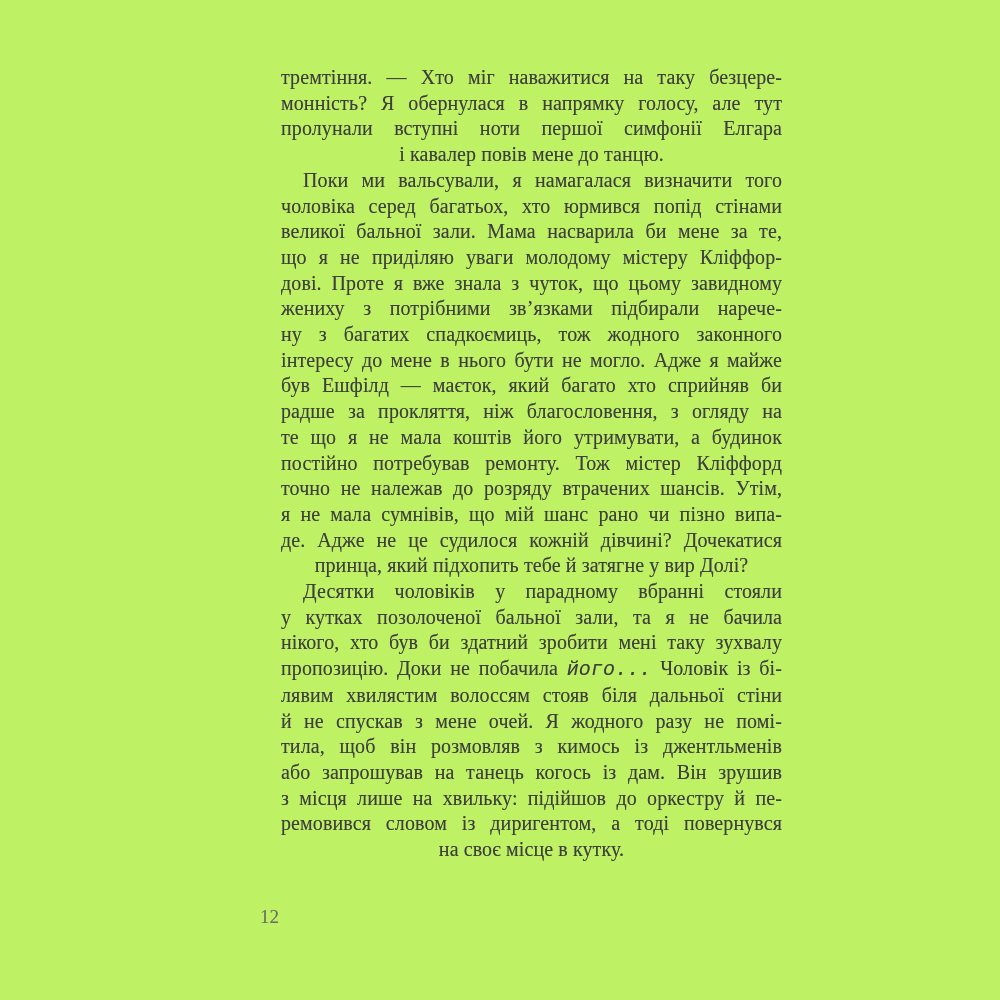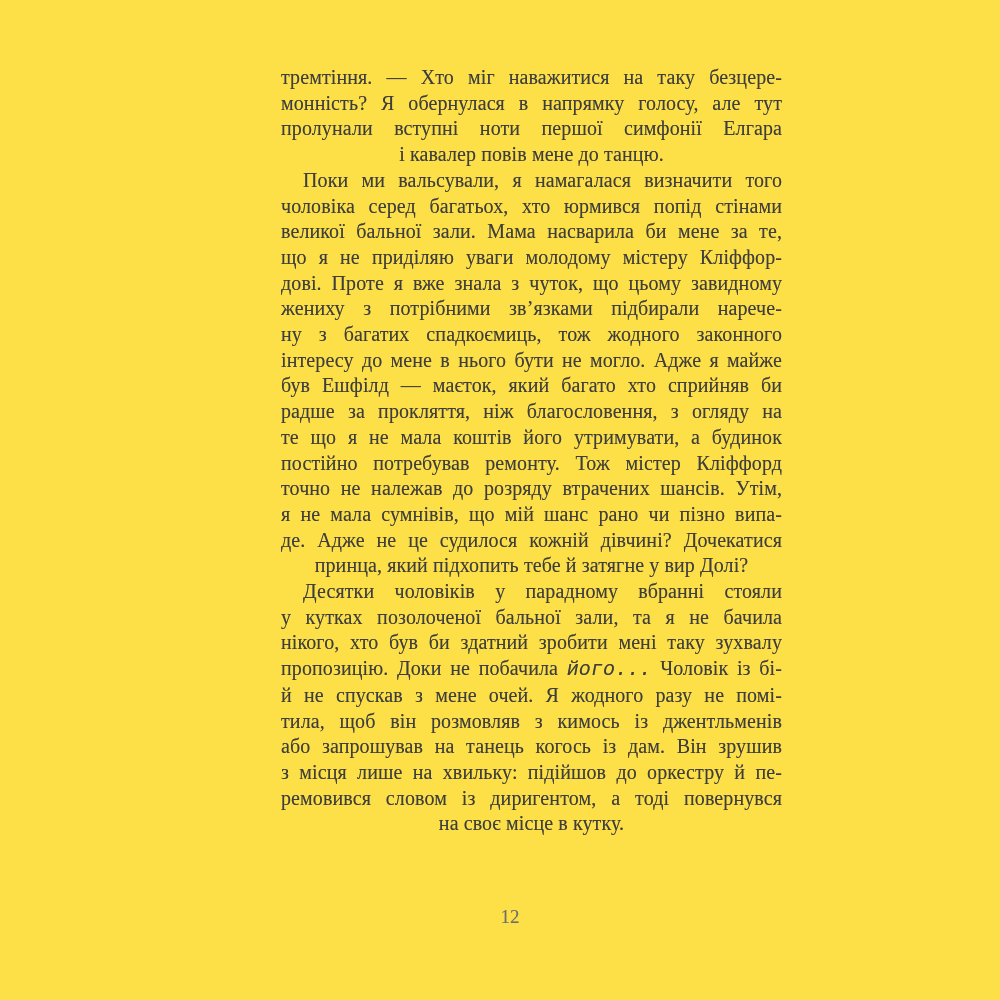--- a/index.html
+++ b/index.html
@@ -4,21 +4,21 @@
 <style>
   html, body {
     margin: 0;
     padding: 0;
     background: #ffffff;
   }
   .book-page {
     position: relative;
     width: 1000px;
     height: 1000px;
-    background: #fde047;
+    background: #bef264;
     overflow: hidden;
     font-family: "Liberation Serif", "DejaVu Serif", serif;
   }
   .text-block {
     position: absolute;
     left: 281px;
     top: 65px;
     width: 501px;
     font-size: 20px;
     line-height: 25.7px;
@@ -39,21 +39,20 @@
   }
   .text-block .line i {
     font-style: italic;
     font-family: Liberation Mono, monospace;
   }
   .page-number {
     position: absolute;
     top: 906px;
     left: 260px;
     width: 500px;
-    text-align: center;
     font-size: 19px;
     color: #6e6e6e;
     text-shadow: 0 0 0.6px rgba(110,110,110,0.4);
   }
 </style>
 </head>
 <body>
 
 <div class="book-page">
   <div class="text-block">
@@ -74,20 +73,21 @@
       <div class="line just">те що я не мала коштів його утримувати, а будинок</div>
       <div class="line just">постійно потребував ремонту. Тож містер Кліффорд</div>
       <div class="line just">точно не належав до розряду втрачених шансів. Утім,</div>
       <div class="line just">я не мала сумнівів, що мій шанс рано чи пізно випа-</div>
       <div class="line just">де. Адже не це судилося кожній дівчині? Дочекатися</div>
       <div class="line">принца, який підхопить тебе й затягне у вир Долі?</div>
       <div class="line ind just">Десятки чоловіків у парадному вбранні стояли</div>
       <div class="line just">у кутках позолоченої бальної зали, та я не бачила</div>
       <div class="line just">нікого, хто був би здатний зробити мені таку зухвалу</div>
       <div class="line just">пропозицію. Доки не побачила <i>його...</i> Чоловік із бі-</div>
+      <div class="line just">лявим хвилястим волоссям стояв біля дальньої стіни</div>
       <div class="line just">й не спускав з мене очей. Я жодного разу не помі-</div>
       <div class="line just">тила, щоб він розмовляв з кимось із джентльменів</div>
       <div class="line just">або запрошував на танець когось із дам. Він зрушив</div>
       <div class="line just">з місця лише на хвильку: підійшов до оркестру й пе-</div>
       <div class="line just">ремовився словом із диригентом, а тоді повернувся</div>
       <div class="line">на своє місце в кутку.</div>
     </div>
   <div class="page-number">12</div>
 </div>
 

